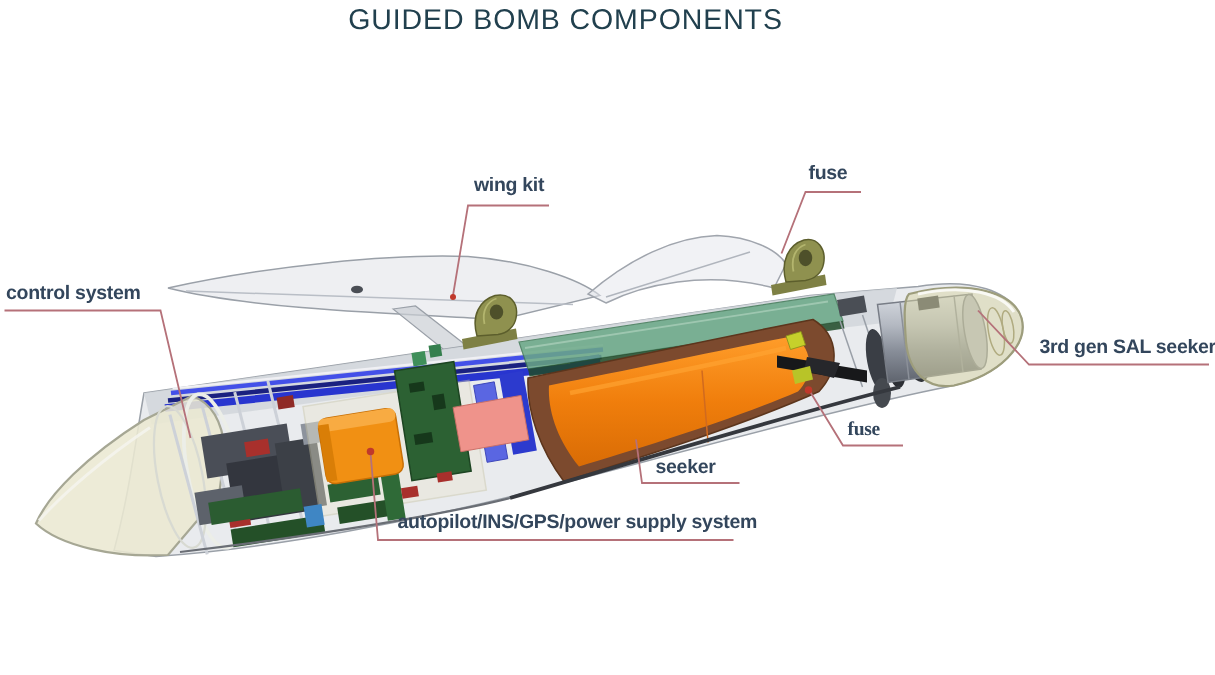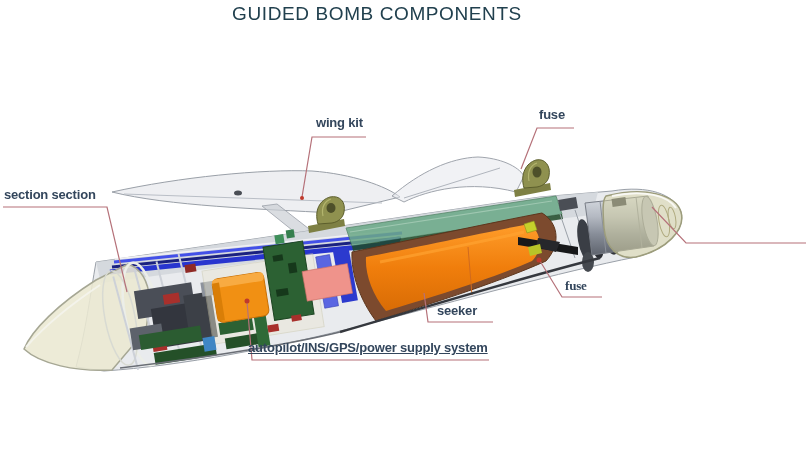--- a/index.html
+++ b/index.html
@@ -20,21 +20,21 @@
   .lbl{
     position:absolute;font-size:13px;font-weight:700;letter-spacing:-.2px;
     color:var(--label-text);white-space:nowrap;line-height:15px;
   }
   .l-control{left:4px;top:187px;}
   .l-wingkit{left:316px;top:115px;}
   .l-lugs{left:539px;top:107px;}
   .l-seeker{left:693px;top:223px;}
   .l-fuse{left:565px;top:278px;font-family:Liberation Serif, serif;}
   .l-warhead{left:437px;top:303px;}
-  .l-autopilot{left:248px;top:340px;text-decoration:underline;}
+  .l-autopilot{left:265px;top:340px;}
 </style>
 </head>
 <body>
 
 <div class="stage">
 
   <svg width="810" height="450" viewBox="0 0 810 450">
     <defs>
       <linearGradient id="metal" x1="0" y1="0" x2="0" y2="1">
         <stop offset="0" stop-color="#d8dce2"></stop>
@@ -192,19 +192,20 @@
       <path d="M 602,297 L 562,297 L 540,261"></path>
       <path d="M 493,322 L 428,322 L 424,293"></path>
       <path d="M 489,360 L 252,360 L 247,302"></path>
       <circle cx="302" cy="198" r="2" fill="#c0392b" stroke="none"></circle>
       <circle cx="539" cy="260" r="2.5" fill="#c0392b" stroke="none"></circle>
       <circle cx="247" cy="301" r="2.5" fill="#c0392b" stroke="none"></circle>
     </g>
   </svg>
 
   <div class="page-title">GUIDED BOMB COMPONENTS</div>
-  <div class="lbl l-control">section section</div>
+  <div class="lbl l-control">control system</div>
   <div class="lbl l-wingkit">wing kit</div>
   <div class="lbl l-lugs">fuse</div>
+  <div class="lbl l-seeker">3rd gen SAL seeker</div>
   <div class="lbl l-fuse">fuse</div>
   <div class="lbl l-warhead">seeker</div>
   <div class="lbl l-autopilot">autopilot/INS/GPS/power supply system</div>
 </div>
 
 </body></html>

